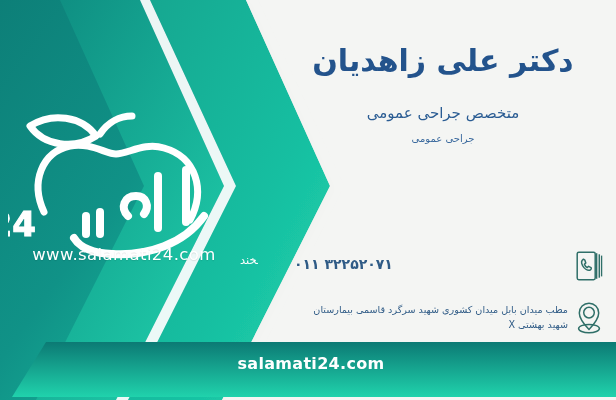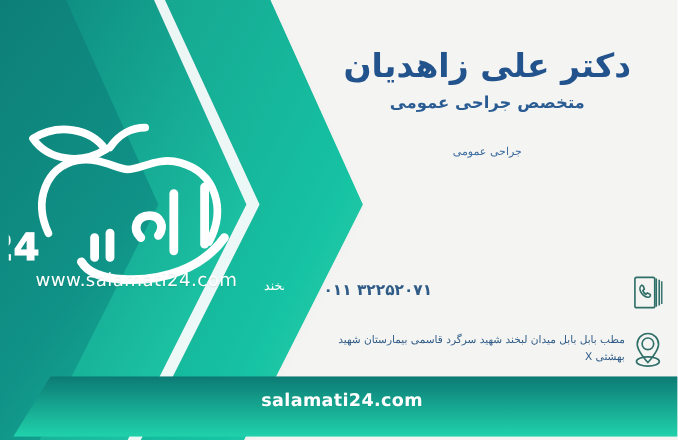--- a/index.html
+++ b/index.html
@@ -68,26 +68,26 @@
     text-align: center;
     color: #23538c;
     font-size: 30px;
     font-weight: bold;
     line-height: 1.25;
     white-space: nowrap;
   }
   .doc-specialty {
     position: absolute;
     right: 28px;
-    top: 84px;
+    top: 104px;
     width: 290px;
     text-align: center;
     color: #2a5c93;
     font-size: 15px;
-    font-weight: bold;
+    font-weight: normal;
     line-height: 1.3;
   }
   .doc-field {
     position: absolute;
     right: 28px;
     top: 132px;
     width: 290px;
     text-align: center;
     color: #3b6a9e;
     font-size: 10px;
@@ -270,21 +270,21 @@
 
       <div class="c-row">
         <div class="c-icon">
           <svg width="30" height="34" viewBox="0 0 30 34" xmlns="http://www.w3.org/2000/svg">
             <path d="M 15,2.2 C 9.6,2.2 5.3,6.5 5.3,11.9 C 5.3,18.2 15,28.5 15,28.5
                      C 15,28.5 24.7,18.2 24.7,11.9 C 24.7,6.5 20.4,2.2 15,2.2 Z" fill="none" stroke="#2f6f68" stroke-width="1.5"></path>
             <circle cx="15" cy="11.6" r="5.3" fill="none" stroke="#2f6f68" stroke-width="1.5"></circle>
             <ellipse cx="15" cy="27.6" rx="10.4" ry="4.2" fill="none" stroke="#2f6f68" stroke-width="1.5"></ellipse>
           </svg>
         </div>
-        <div class="c-text">مطب بابل بابل میدان لبخند شهید سرگرد قاسمی بیمارستان شهید بهشتی X</div>
+        <div class="c-text">مطب میدان بابل میدان کشوری شهید سرگرد قاسمی بیمارستان شهید بهشتی X</div>
       </div>
 
     </div>
   </div>
 
   <div class="footer">
     <svg width="616" height="55" viewBox="0 0 616 55" xmlns="http://www.w3.org/2000/svg">
       <defs>
         <linearGradient id="gFootBar" x1="0" y1="0" x2="0" y2="1">
           <stop offset="0%" stop-color="#0c7a74"></stop>

